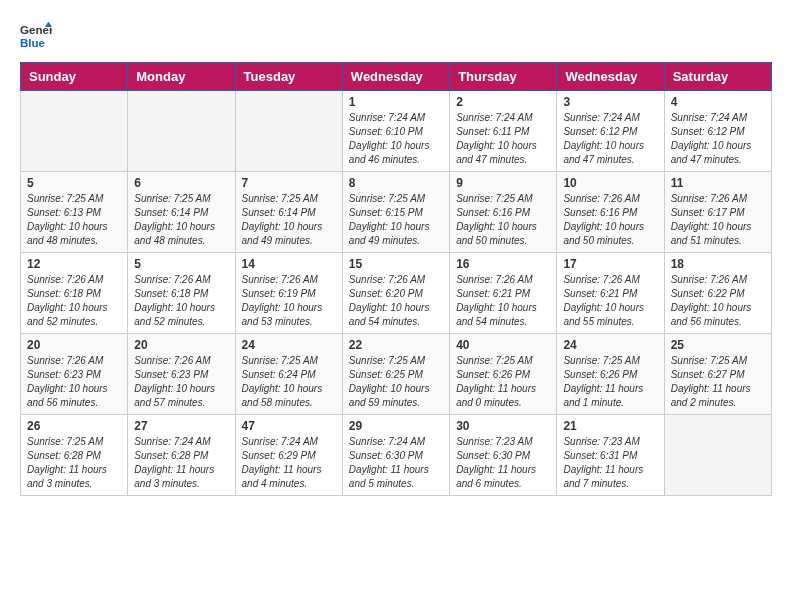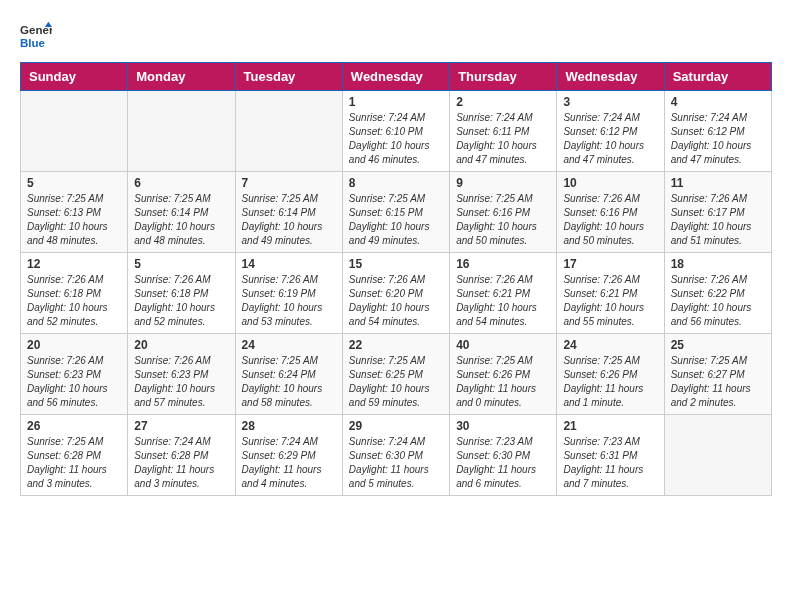--- a/index.html
+++ b/index.html
@@ -303,21 +303,21 @@
 and 3 minutes.</div>
         </td>
         <td>
           <span class="day-num">27</span>
           <div class="day-info" style="white-space: pre-line;">Sunrise: 7:24 AM
 Sunset: 6:28 PM
 Daylight: 11 hours
 and 3 minutes.</div>
         </td>
         <td>
-          <span class="day-num">28</span>
+          <span class="day-num">47</span>
           <div class="day-info" style="white-space: pre-line;">Sunrise: 7:24 AM
 Sunset: 6:29 PM
 Daylight: 11 hours
 and 4 minutes.</div>
         </td>
         <td>
           <span class="day-num">29</span>
           <div class="day-info" style="white-space: pre-line;">Sunrise: 7:24 AM
 Sunset: 6:30 PM
 Daylight: 11 hours

